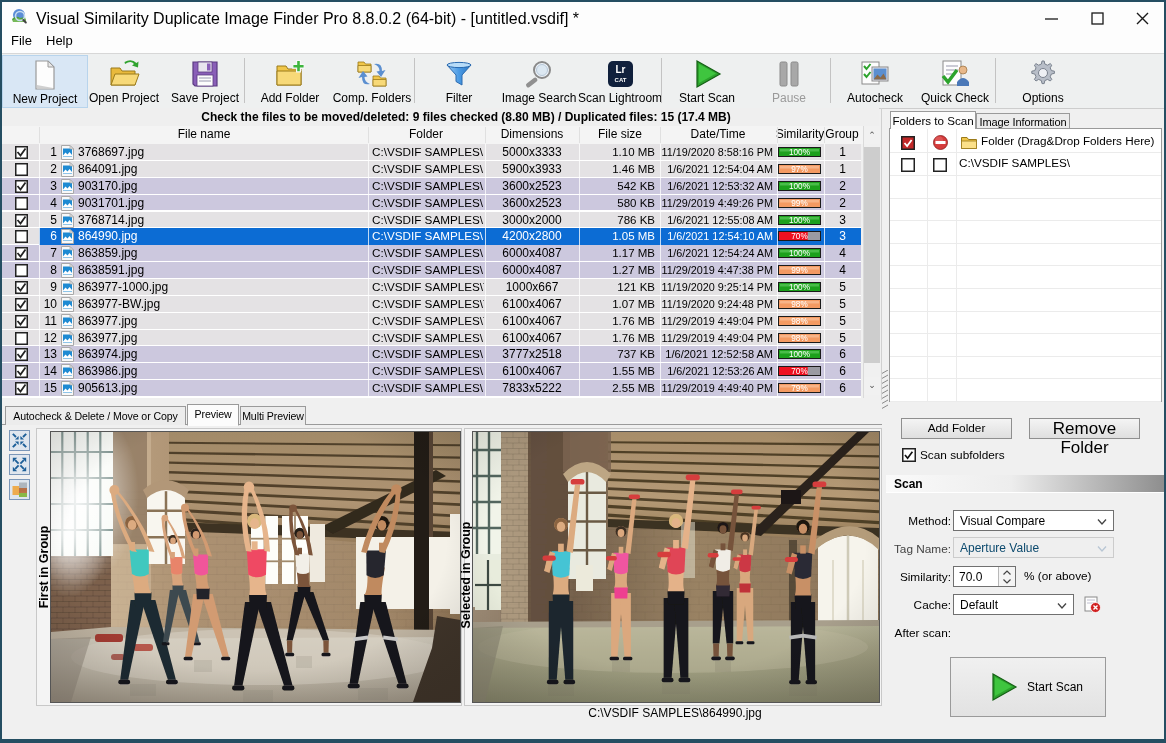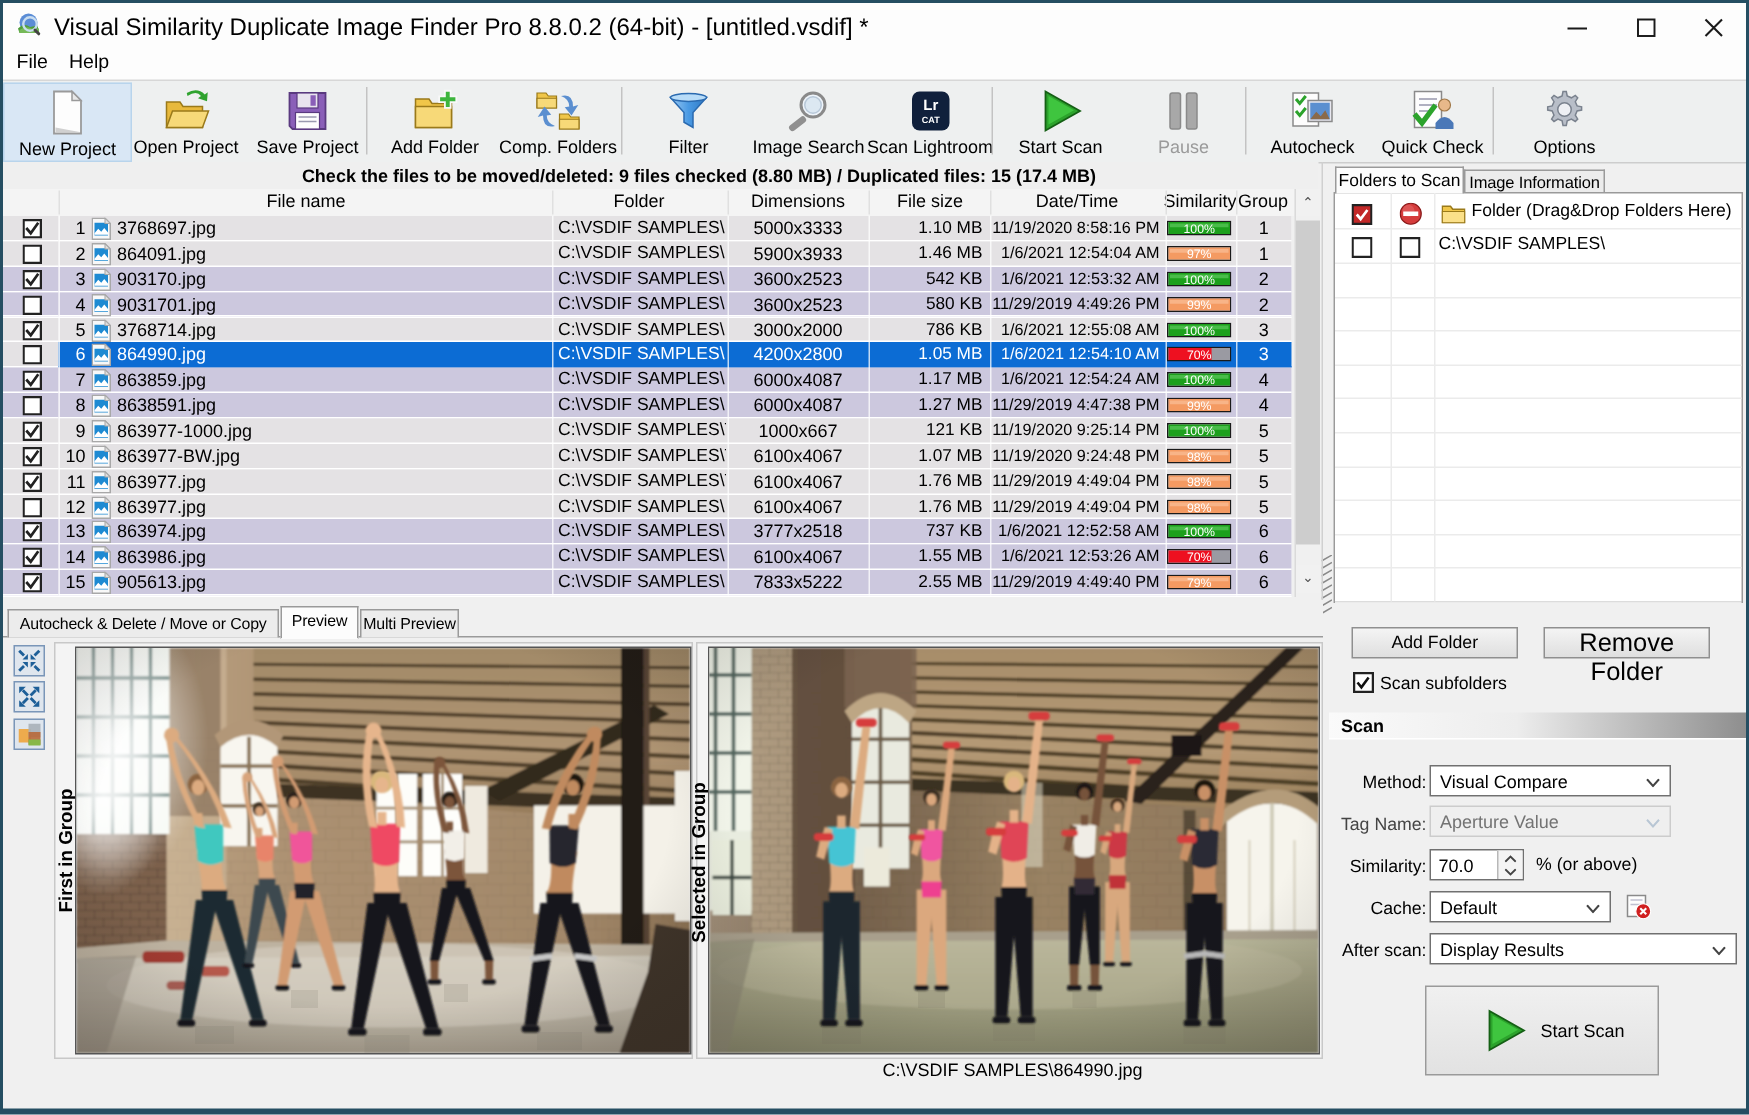--- a/index.html
+++ b/index.html
@@ -699,21 +699,21 @@
 <div class="abs" style="left:884px;top:473px;width:278px;height:17px;background:linear-gradient(to right,#fafafa,#ededed 45%,#8e8e8e);border-bottom:1px solid #fff;"></div>
 <div class="abs" style="left:892px;top:475px;font-size:12px;font-weight:bold;">Scan</div>
 <div class="abs" style="left:849px;top:512px;width:100px;font-size:11.8px;text-align:right;white-space:nowrap;">Method:</div>
 <div class="abs" style="left:951px;top:508px;width:161px;height:21px;background:#fff;border:1px solid #707070;box-sizing:border-box;font-size:12px;">
         <span style="position:absolute;left:6px;top:3px;">Visual Compare</span>
         <svg width="10" height="6" viewBox="0 0 10 6" style="position:absolute;right:6px;top:8px;">
           <path d="M1 0.5 L5 5 L9 0.5" stroke="#444" stroke-width="1.3" fill="none"></path>
         </svg>
       </div>
 <div class="abs" style="left:849px;top:540px;width:100px;font-size:11.8px;text-align:right;white-space:nowrap;color:#444;">Tag Name:</div>
-<div class="abs" style="left:951px;top:535px;width:161px;height:21px;background:#efefef;border:1px solid #cccccc;box-sizing:border-box;font-size:12px;color:#737373;">
+<div class="abs" style="left:951px;top:535px;width:161px;height:21px;background:#efefef;border:1px solid #cccccc;box-sizing:border-box;font-size:12px;color:#0c4a6e;">
         <span style="position:absolute;left:6px;top:3px;">Aperture Value</span>
         <svg width="10" height="6" viewBox="0 0 10 6" style="position:absolute;right:6px;top:8px;">
           <path d="M1 0.5 L5 5 L9 0.5" stroke="#b8c6d4" stroke-width="1.3" fill="none"></path>
         </svg>
       </div>
 <div class="abs" style="left:849px;top:568px;width:100px;font-size:11.8px;text-align:right;white-space:nowrap;">Similarity:</div>
 <div class="abs" style="left:951px;top:564px;width:63px;height:21px;background:#fff;border:1px solid #707070;box-sizing:border-box;font-size:12px;">
 <span style="position:absolute;left:5px;top:3px;">70.0</span>
 <div style="position:absolute;right:0;top:0;width:16px;height:19px;border-left:1px solid #b8b8b8;background:#f4f4f4;">
 <svg width="8" height="5" viewBox="0 0 8 5" style="position:absolute;left:4px;top:2.5px;">
@@ -733,26 +733,20 @@
         </svg>
       </div>
 <svg class="abs" style="left:1082px;top:594px" width="17" height="17" viewBox="0 0 17 17">
 <rect x="1" y="1" width="12" height="14" fill="#fdfdfd" stroke="#8a8a8a"></rect>
 <line x1="3" y1="4" x2="11" y2="4" stroke="#c0c0d0"></line>
         <line x1="3" y1="7" x2="11" y2="7" stroke="#c0c0d0"></line>
 <circle cx="11.5" cy="11.5" r="5" fill="#d02020" stroke="#fff" stroke-width="0.8"></circle>
 <path d="M9.5 9.5 l4 4 M13.5 9.5 l-4 4" stroke="#fff" stroke-width="1.4"></path>
       </svg>
 <div class="abs" style="left:849px;top:624px;width:100px;font-size:11.8px;text-align:right;white-space:nowrap;">After scan:</div>
-<div class="abs" style="left:951px;top:620px;width:205px;height:21px;background:#fff;border:1px solid #707070;box-sizing:border-box;font-size:12px;">
-        <span style="position:absolute;left:6px;top:3px;">Display Results</span>
-        <svg width="10" height="6" viewBox="0 0 10 6" style="position:absolute;right:6px;top:8px;">
-          <path d="M1 0.5 L5 5 L9 0.5" stroke="#444" stroke-width="1.3" fill="none"></path>
-        </svg>
-      </div>
 <div class="abs" style="left:948px;top:655px;width:156px;height:60px;background:linear-gradient(#f0f0f0,#e2e2e2);border:1px solid #9a9a9a;box-sizing:border-box;">
 <svg class="abs" style="left:36px;top:13px" width="32" height="32" viewBox="0 0 32 32">
 <path d="M6 3 L29 16 L6 29 Z" fill="#2ca32c" stroke="#156015" stroke-width="1.2"></path>
 <path d="M8 6 L25 15.5 L8 25 Z" fill="#3fc53f"></path>
         </svg>
 <div class="abs" style="left:76px;top:22px;font-size:12px;">Start Scan</div>
 </div>
 <div class="abs" style="left:0;top:398px;width:880px;height:320px;background:#f0f0f0;"></div>
 <div class="abs" style="left:0;top:422px;width:880px;height:1px;background:#9a9a9a;"></div>
 <div class="abs" style="left:3px;top:404px;width:181px;height:19px;background:#ececec;border:1px solid #9a9a9a;border-bottom:none;line-height:18px;box-sizing:border-box;font-size:10.6px;letter-spacing:-0.1px;text-align:center;white-space:nowrap;overflow:hidden;">Autocheck &amp; Delete / Move or Copy</div>

